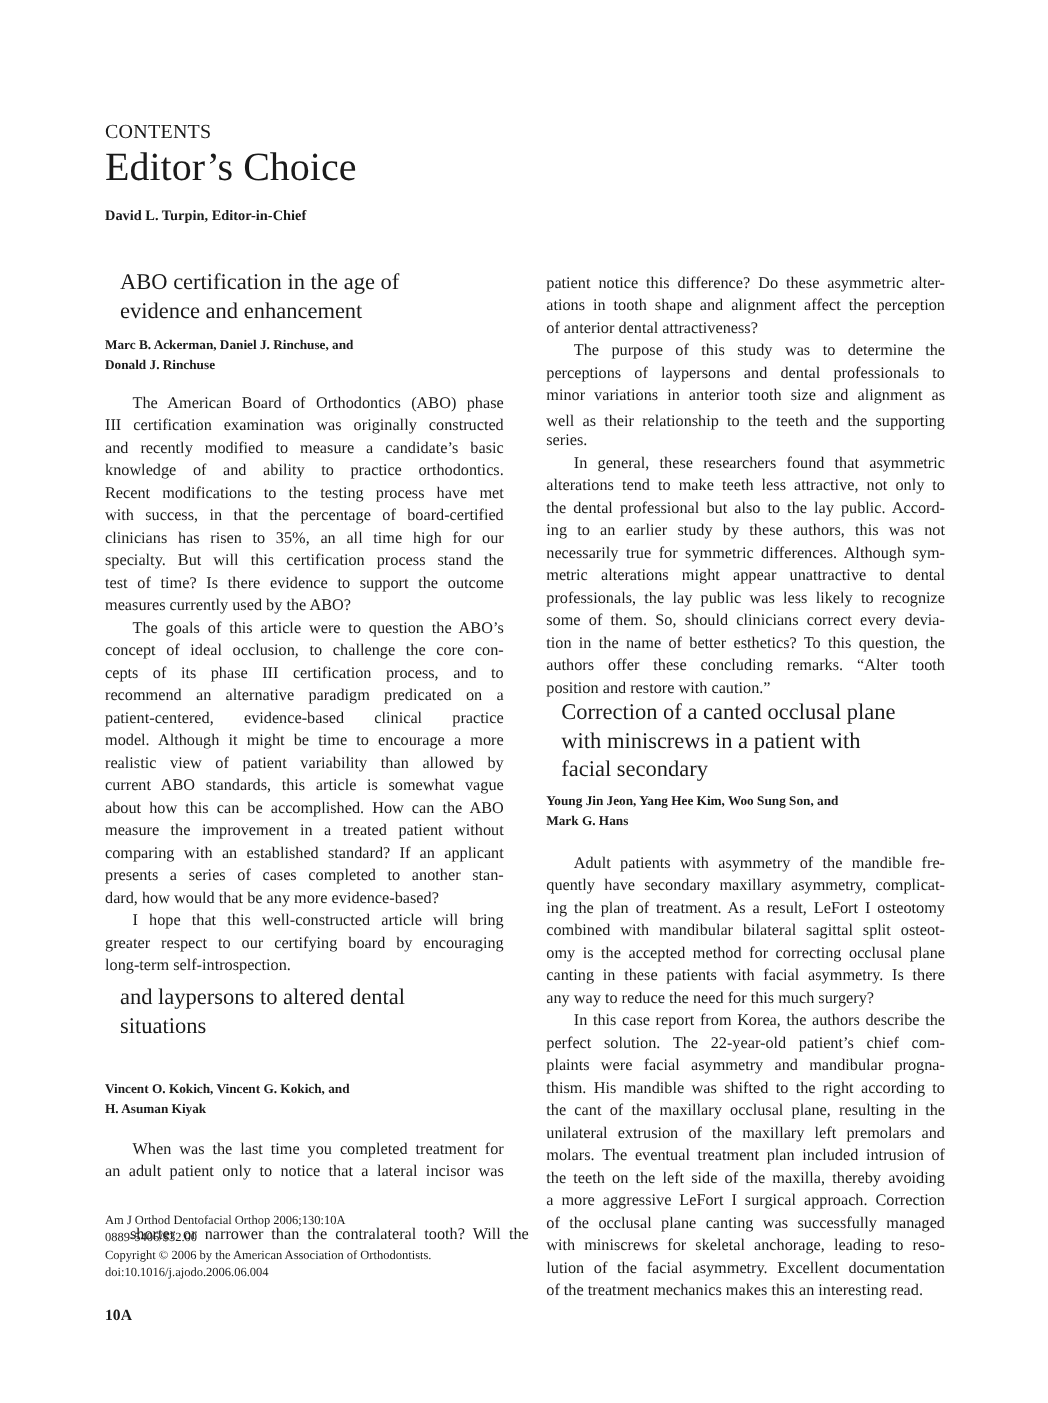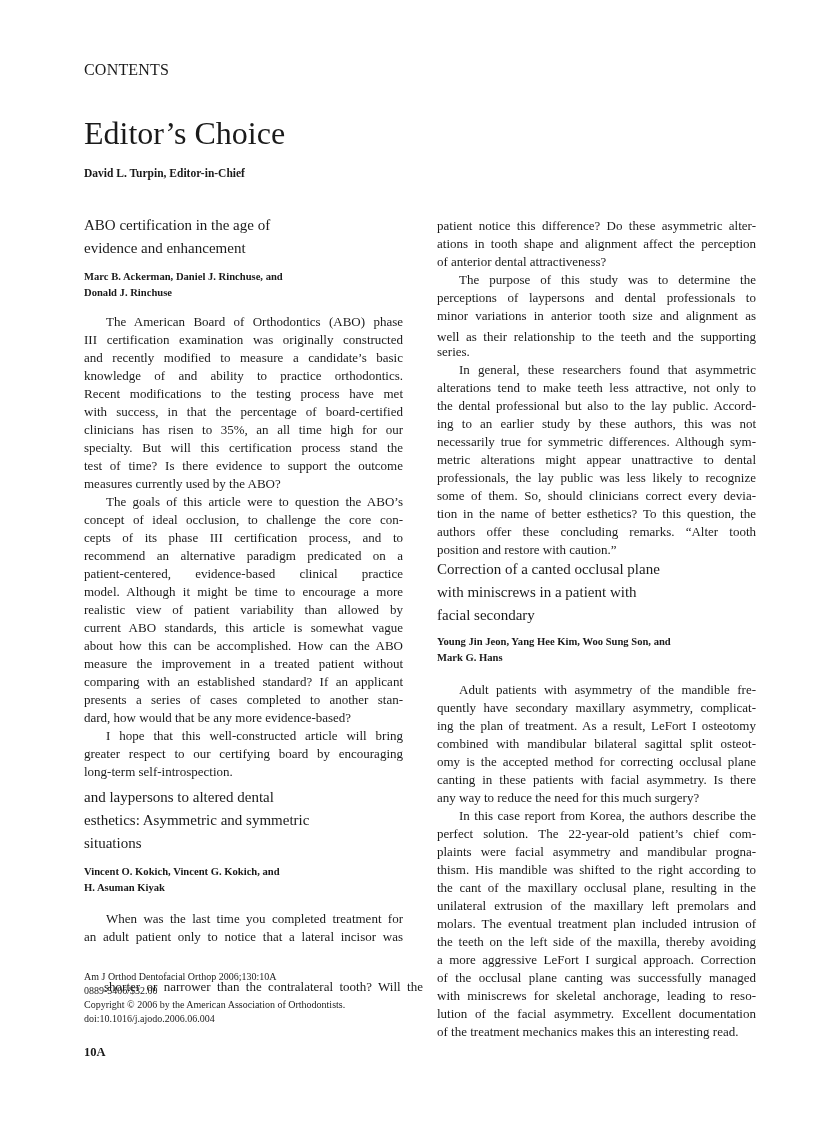--- a/index.html
+++ b/index.html
@@ -1,26 +1,26 @@
 <!DOCTYPE html>
 <html><head>
 <meta charset="utf-8">
 <style>
   html, body { margin: 0; padding: 0; background: #ffffff; }
   body { width: 838px; height: 1122px; position: relative; overflow: hidden; color: #1a1a1a; }
-  .serif { font-family: "Liberation Serif", "DejaVu Serif", serif; }
+  .serif { font-family: "Liberation Serif", "DejaVu Serif", serif; margin-top: 36px; }
   .sans { font-family: Liberation Serif, serif; }
   .abs { position: absolute; }
   .section-label { left: 84px; top: 61px; font-size: 16px; letter-spacing: 0.2px; }
   .page-title { left: 84px; top: 114px; font-size: 32px; line-height: 38px; font-weight: normal; margin: 0; }
   .editor { left: 84px; top: 167px; font-size: 11.5px; font-weight: bold; }
   .col { position: absolute; width: 319px; }
   .col-left { left: 84px; top: 0; }
   .col-right { left: 437px; top: 0; }
-  .art-title { position: absolute; left: 0; width: 330px; font-size: 15px; line-height: 23px; font-weight: normal; margin: 0; }
+  .art-title { position: absolute; left: 12px; width: 330px; font-size: 18px; line-height: 23px; font-weight: normal; margin: 0; }
   .art-authors { position: absolute; left: 0; width: 330px; font-size: 10.6px; line-height: 16px; font-weight: bold; }
   .line { position: absolute; left: 0; width: 319px; font-size: 13px; line-height: 18px; white-space: nowrap; text-align: justify; text-align-last: justify; }
   .line.last { text-align-last: left; }
   .line.indent { padding-left: 22px; width: 297px; }
   .footer-meta { position: absolute; left: 0; font-size: 10px; line-height: 14px; white-space: nowrap; }
   .page-number { left: 84px; top: 1045px; font-size: 12.5px; font-weight: bold; }
 </style>
 </head>
 <body>
 
@@ -65,21 +65,20 @@
       <div class="line last" style="top:709px;">dard, how would that be any more evidence-based?</div>
       <div class="line indent" style="top:727px;">I hope that this well-constructed article will bring</div>
       <div class="line" style="top:745px;">greater respect to our certifying board by encouraging</div>
       <div class="line last" style="top:763px;">long-term self-introspection.</div>
     </div>
   </div>
 
   <div>
     <h2 class="art-title serif" style="top:786px;">
       <span style="display:block">and laypersons to altered dental</span>
-      <span style="display:block">esthetics: Asymmetric and symmetric</span>
       <span style="display:block">situations</span>
     </h2>
     <div class="art-authors sans" style="top:864px;">
       <span style="display:block">Vincent O. Kokich, Vincent G. Kokich, and</span>
       <span style="display:block">H. Asuman Kiyak</span>
     </div>
     <div class="serif">
       <div class="line indent" style="top:910px;">When was the last time you completed treatment for</div>
       <div class="line" style="top:928px;">an adult patient only to notice that a lateral incisor was</div>
       <div class="line" style="top:978px;margin-left:20px;">shorter or narrower than the contralateral tooth? Will the</div>

